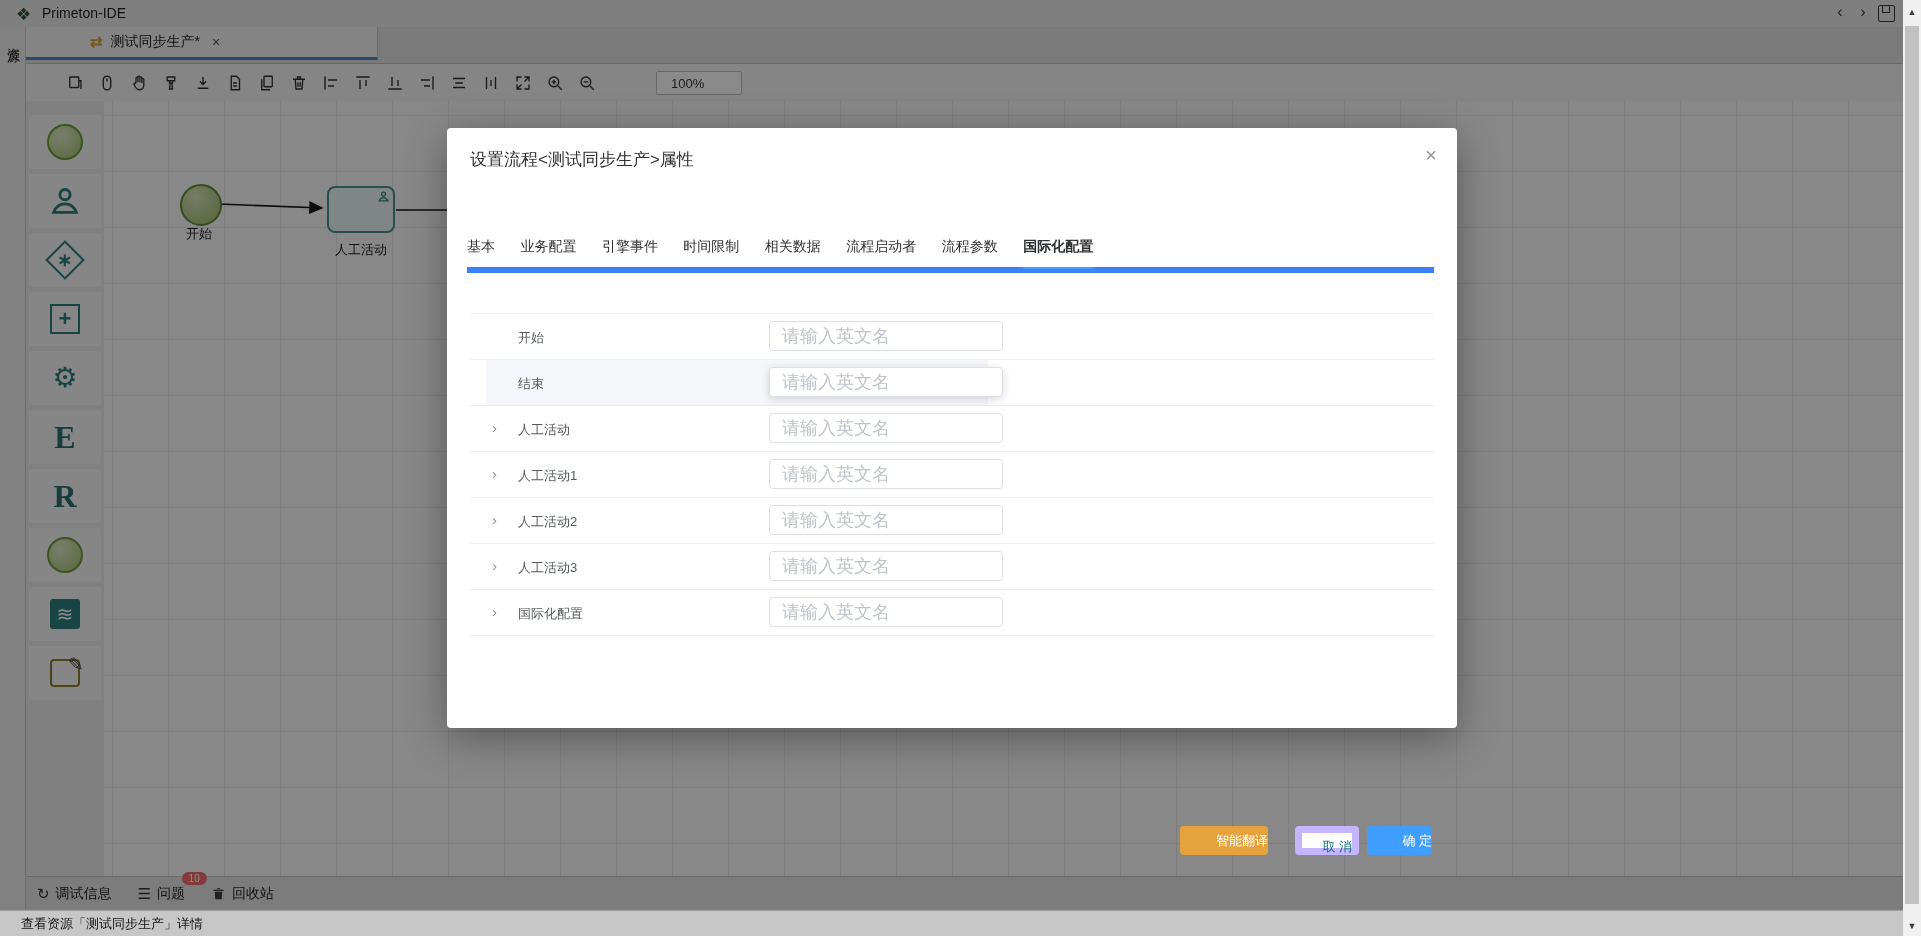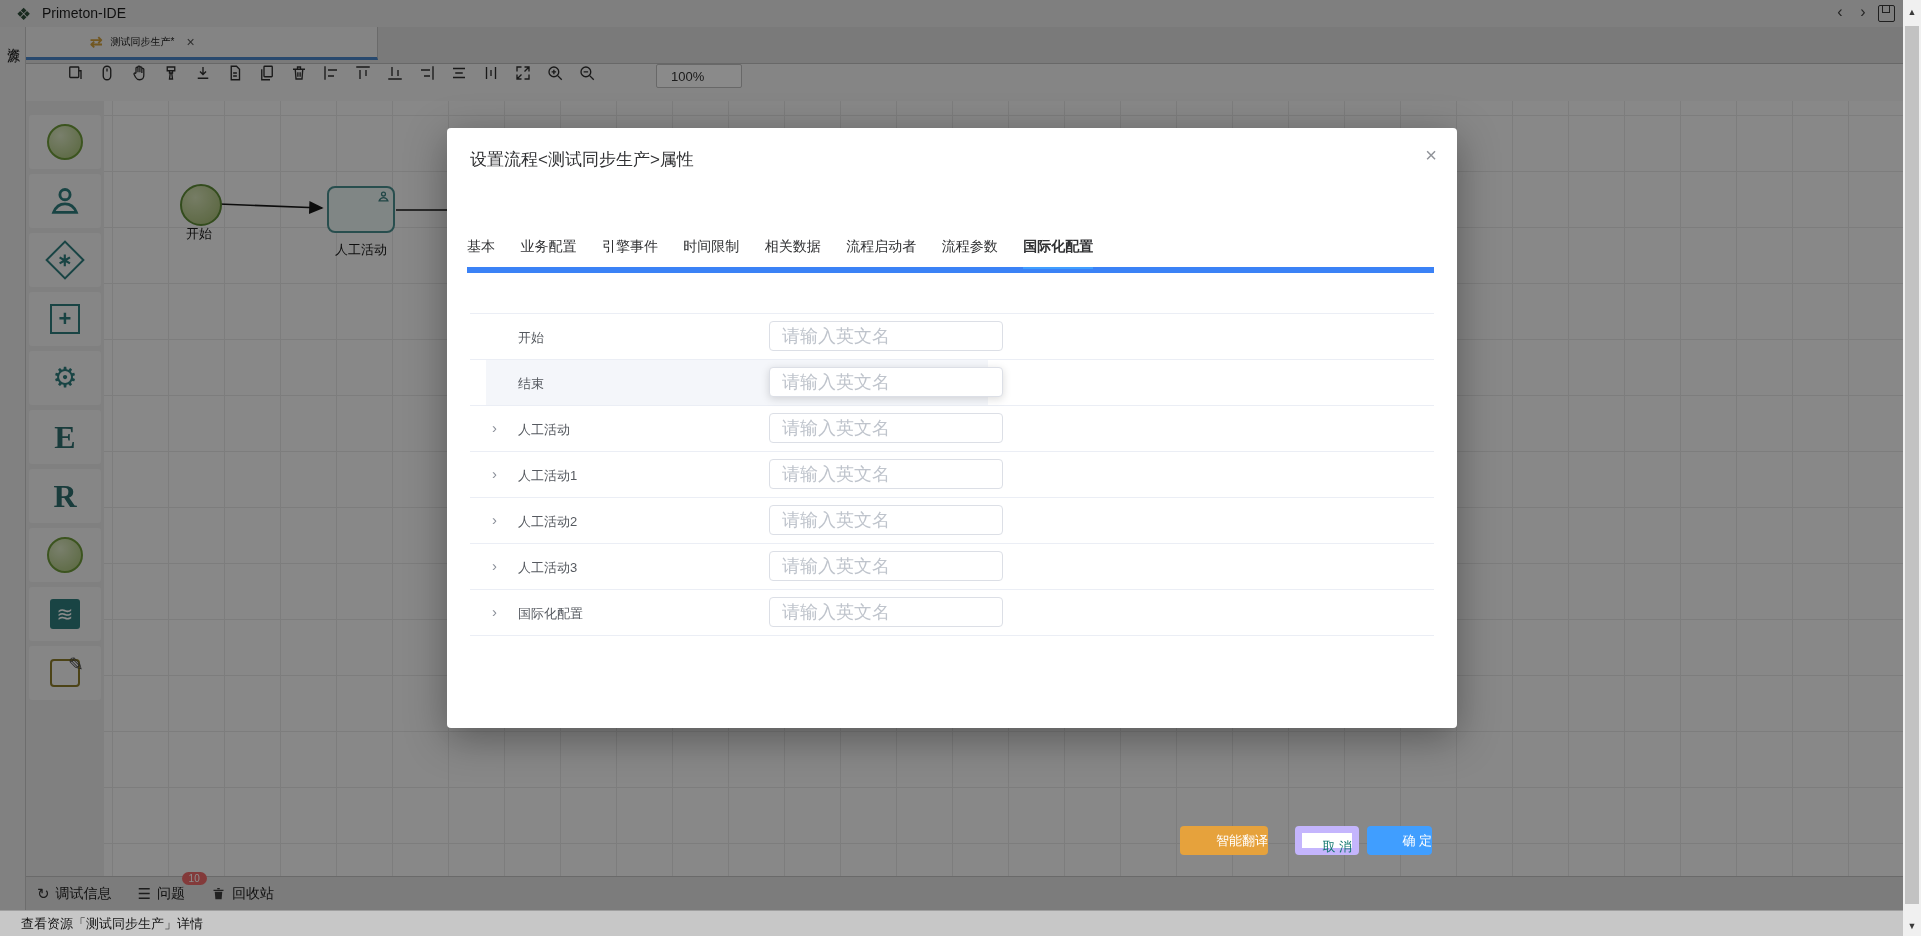--- a/index.html
+++ b/index.html
@@ -14,24 +14,24 @@
   #save-ico{left:1878px;top:5px;width:15px;height:15px;border:1.6px solid #3a3a3a;border-radius:2px}
   #save-ico:before{content:"";position:absolute;left:3px;top:0;width:6px;height:6px;border:1.6px solid #3a3a3a;border-top:none}
   
   #rail{left:0;top:27px;width:25px;height:883px;background:#ececec;border-right:1px solid #c6c6c6}
   #rail-label{left:4px;top:10px;writing-mode:vertical-rl;letter-spacing:3px;font-size:13px;color:#222}
   
   #tabbar{left:26px;top:27px;width:1877px;height:36px;background:#dedede;border-bottom:1px solid #bdbdbd}
   #edtab{left:0;top:0;width:352px;height:33px;background:#f0f0f0;border-right:1px solid #c2c2c2;
          border-bottom:3px solid #4a86c8;display:flex;align-items:center;padding-left:64px;box-sizing:border-box;gap:8px}
   #edtab .ticon{color:#cf9f3d;font-size:15px;font-weight:bold}
-  #edtab .tlabel{font-size:10px;color:#242424}
+  #edtab .tlabel{font-size:14px;color:#242424}
   #edtab .tclose{font-size:14px;color:#555;margin-left:4px}
   
-  #toolbar{left:26px;top:64px;width:1877px;height:37px;background:#f2f2f2;display:flex;padding-left:40px;box-sizing:border-box}
+  #toolbar{left:26px;top:64px;width:1877px;height:37px;background:#f2f2f2;display:flex;align-items:center;padding-left:40px;box-sizing:border-box}
   .tbico{width:18px;height:18px;margin-right:14px;color:#2f2f2f;flex:0 0 auto}
   .tbico svg{width:18px;height:18px;display:block}
   #zoombox{width:86px;height:24px;background:#fbfbfb;border:1px solid #bdbdbd;border-radius:2px;
            margin-left:46px;font-size:13px;color:#333;line-height:24px;padding-left:14px;box-sizing:border-box}
   
   #palette{left:26px;top:101px;width:78px;height:775px;background:#e9e9e9}
   .pal-item{width:72px;height:54px;margin:5px auto 0 auto;background:#f4f4f4;border-radius:3px;
             display:flex;align-items:center;justify-content:center}
   .pal-circle{width:32px;height:32px;border-radius:50%;border:2px solid #6d9a3a;
               background:radial-gradient(circle at 35% 30%,#dde8c5,#a3bd72)}

